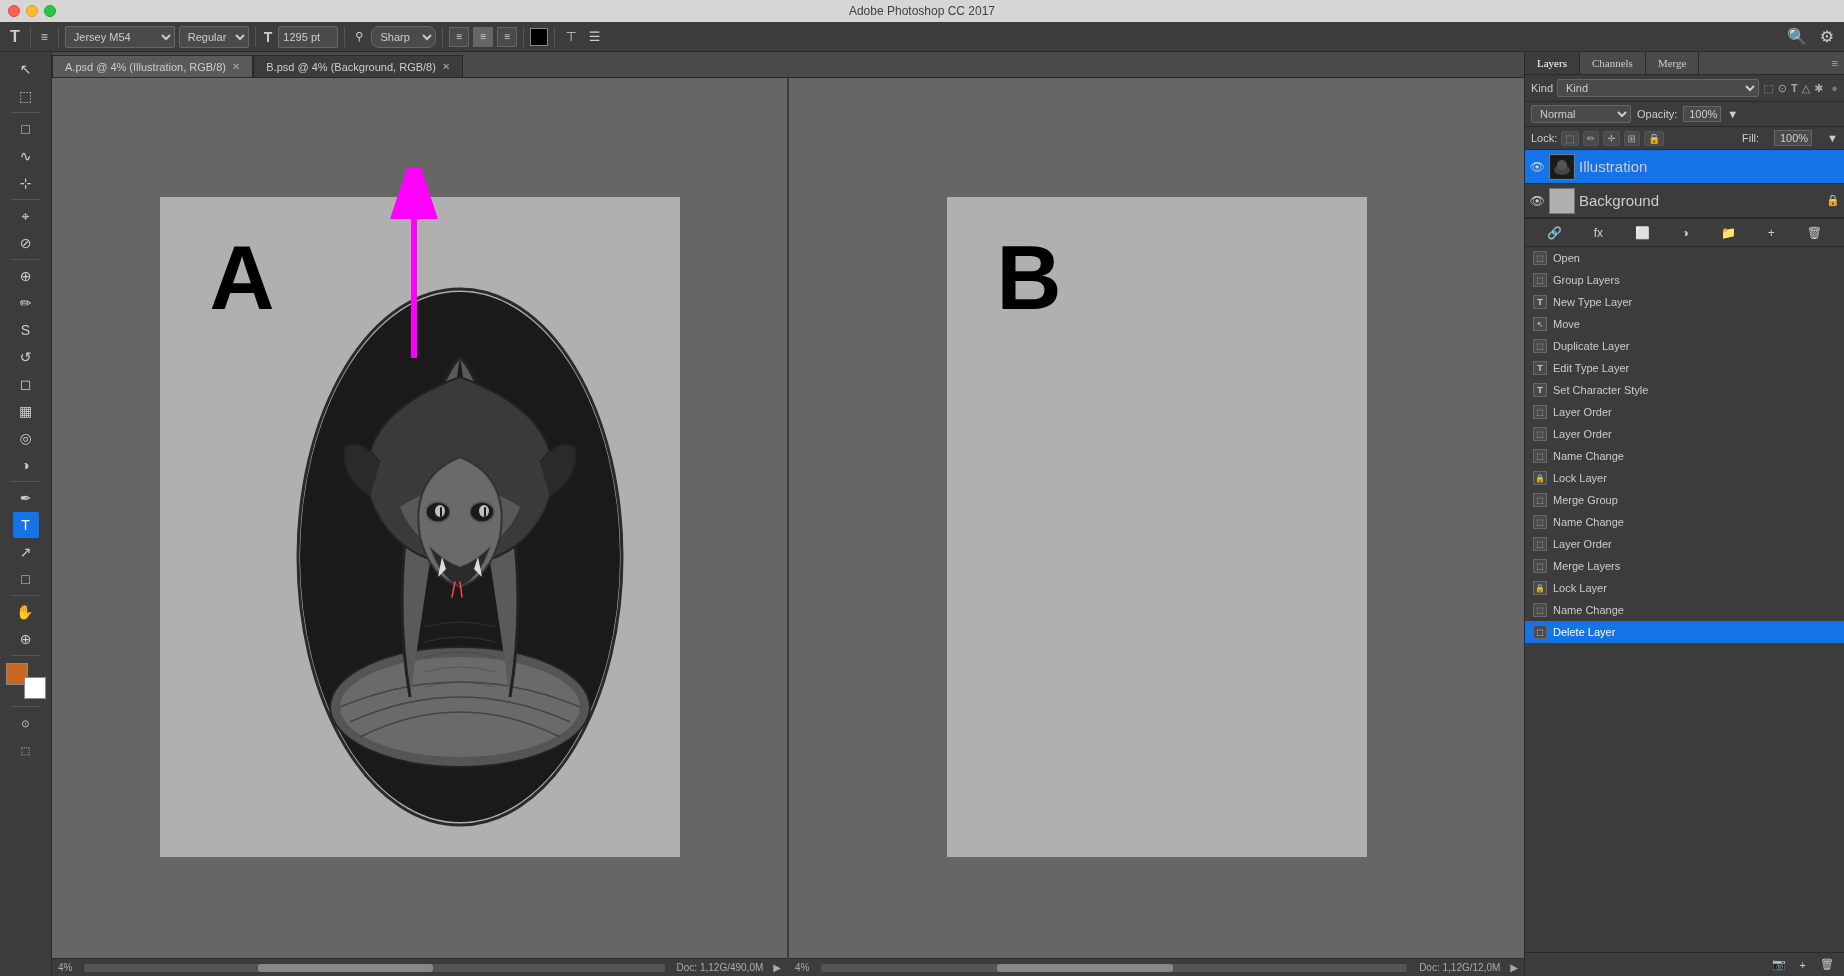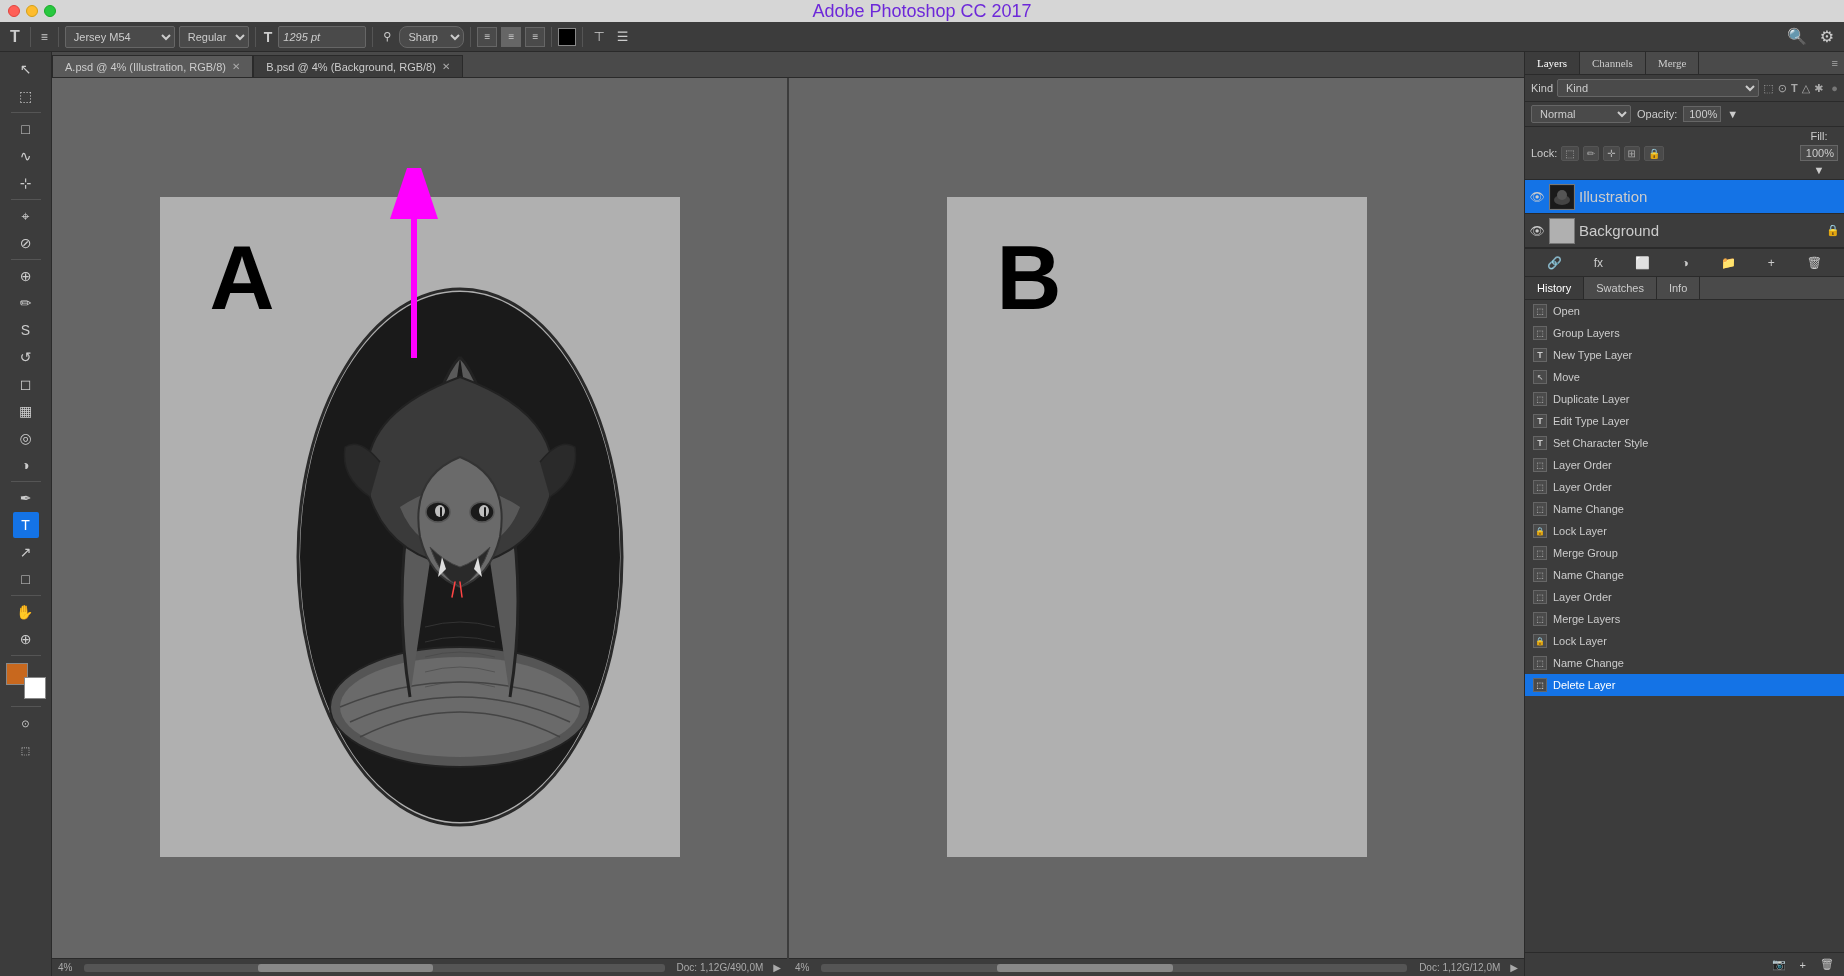--- a/index.html
+++ b/index.html
@@ -8,21 +8,21 @@
     
     #titlebar {
       height: 22px; background: #d6d6d6; display: flex; align-items: center; justify-content: center;
       position: relative;
     }
     #titlebar .traffic-lights { position: absolute; left: 8px; display: flex; gap: 6px; align-items: center; }
     .traffic-light { width: 12px; height: 12px; border-radius: 50%; }
     .tl-close { background: #ff5f57; border: 1px solid #e0443e; }
     .tl-min { background: #febc2e; border: 1px solid #d4a017; }
     .tl-max { background: #28c840; border: 1px solid #1aab29; }
-    #titlebar .title { font-size: 18px; color: #6d28d9; font-weight: 500; }
+    #titlebar .title { font-size: 12px; color: #404040; font-weight: 500; }
 
     
     #toolbar {
       height: 30px; background: #3c3c3c; border-bottom: 1px solid #2a2a2a;
       display: flex; align-items: center; padding: 0 6px; gap: 4px;
     }
     .tool-btn { padding: 2px 4px; background: transparent; border: none; color: #ccc; cursor: pointer; font-size: 11px; border-radius: 2px; }
     .tool-select { background: #4a4a4a; border: 1px solid #666; color: #ccc; font-size: 11px; padding: 2px 4px; border-radius: 2px; height: 22px; }
     .toolbar-sep { width: 1px; height: 20px; background: #555; margin: 0 2px; }
     .color-swatch { width: 18px; height: 18px; background: #000; border: 1px solid #888; }
@@ -76,21 +76,21 @@
     #layers-panel { flex: 0 0 auto; }
     .layers-controls { padding: 4px 6px; display: flex; align-items: center; gap: 4px; border-bottom: 1px solid #2a2a2a; }
     .layers-filter-select { background: #4a4a4a; border: 1px solid #666; color: #ccc; font-size: 11px; padding: 1px 4px; border-radius: 2px; }
     .filter-icon { font-size: 11px; color: #aaa; cursor: pointer; }
     .layers-mode-row { padding: 3px 6px; display: flex; gap: 6px; border-bottom: 1px solid #2a2a2a; }
     .blend-select { background: #4a4a4a; border: 1px solid #666; color: #ccc; font-size: 11px; padding: 1px 4px; border-radius: 2px; flex: 0 0 100px; }
     .opacity-control { display: flex; align-items: center; gap: 6px; font-size: 11px; color: #ccc; }
     .opacity-input { width: 38px; background: #4a4a4a; border: 1px solid #666; color: #ccc; font-size: 11px; padding: 1px 3px; text-align: right; }
     .layers-lock-row { padding: 3px 6px; display: flex; align-items: center; gap: 4px; border-bottom: 1px solid #2a2a2a; font-size: 11px; color: #ccc; }
     .lock-icon-btn { font-size: 10px; cursor: pointer; color: #aaa; padding: 1px 3px; background: #4a4a4a; border: 1px solid #555; border-radius: 2px; }
-    .fill-control { display: flex; align-items: center; gap: 3px; font-size: 11px; color: #ccc; margin-left: auto; flex-direction: column; }
+    .fill-control { display: flex; align-items: center; gap: 15px; font-size: 11px; color: #ccc; margin-left: auto; }
 
     .layer-list { background: #3c3c3c; }
     .layer-item { height: 34px; display: flex; align-items: center; padding: 0 4px; gap: 4px; cursor: pointer; border-bottom: 1px solid #2a2a2a; }
     .layer-item.active { background: #1473e6; }
     .layer-vis { width: 16px; height: 16px; display: flex; align-items: center; justify-content: center; font-size: 12px; cursor: pointer; }
     .layer-thumb { width: 26px; height: 26px; background: #555; border: 1px solid #777; display: flex; align-items: center; justify-content: center; font-size: 8px; flex-shrink: 0; }
     .layer-name { font-size: 15px; flex: 1; }
     .layer-lock { font-size: 11px; color: #aaa; }
     .layer-thumb-illus { background: #222; }
     .layer-thumb-bg { background: #b0b0b0; }
@@ -135,21 +135,21 @@
   <button class="tool-btn" style="font-size:12px;">≡</button>
   <div class="toolbar-sep"></div>
   <select class="tool-select" style="width:110px;">
     <option>Jersey M54</option>
   </select>
   <select class="tool-select" style="width:70px;">
     <option>Regular</option>
   </select>
   <div class="toolbar-sep"></div>
   <span style="font-size:14px;color:#ccc;font-weight:bold;padding:0 2px;">T</span>
-  <input class="tool-select" style="width: 88px; font-style: italic;" value="1295 pt">
+  <input class="tool-select" style="width: 60px;" value="1295 pt">
   <div class="toolbar-sep"></div>
   <button class="tool-btn">⚲</button>
   <select class="tool-select" style="width:65px;border-radius:8px;">
     <option>Sharp</option>
   </select>
   <div class="toolbar-sep"></div>
   <button class="align-btn">≡</button>
   <button class="align-btn" style="background:#666;">≡</button>
   <button class="align-btn">≡</button>
   <div class="toolbar-sep"></div>
@@ -384,25 +384,20 @@
         <button class="tool-btn" style="font-size:12px;">fx</button>
         <button class="tool-btn" style="font-size:12px;">⬜</button>
         <button class="tool-btn" style="font-size:12px;">◑</button>
         <button class="tool-btn" style="font-size:12px;">📁</button>
         <button class="tool-btn" style="font-size:12px;">+</button>
         <button class="tool-btn" style="font-size:12px;">🗑</button>
       </div>
     </div>
 
     <div id="history-panel">
-      <div id="history-tabs">
-        <div class="history-tab active">History</div>
-        <div class="history-tab">Swatches</div>
-        <div class="history-tab">Info</div>
-      </div>
 
 
       <div class="history-list">
 
         <div class="history-item">
           <div class="hist-icon">⬚</div>
           <span>Open</span>
         </div>
         <div class="history-item">
           <div class="hist-icon">⬚</div>

